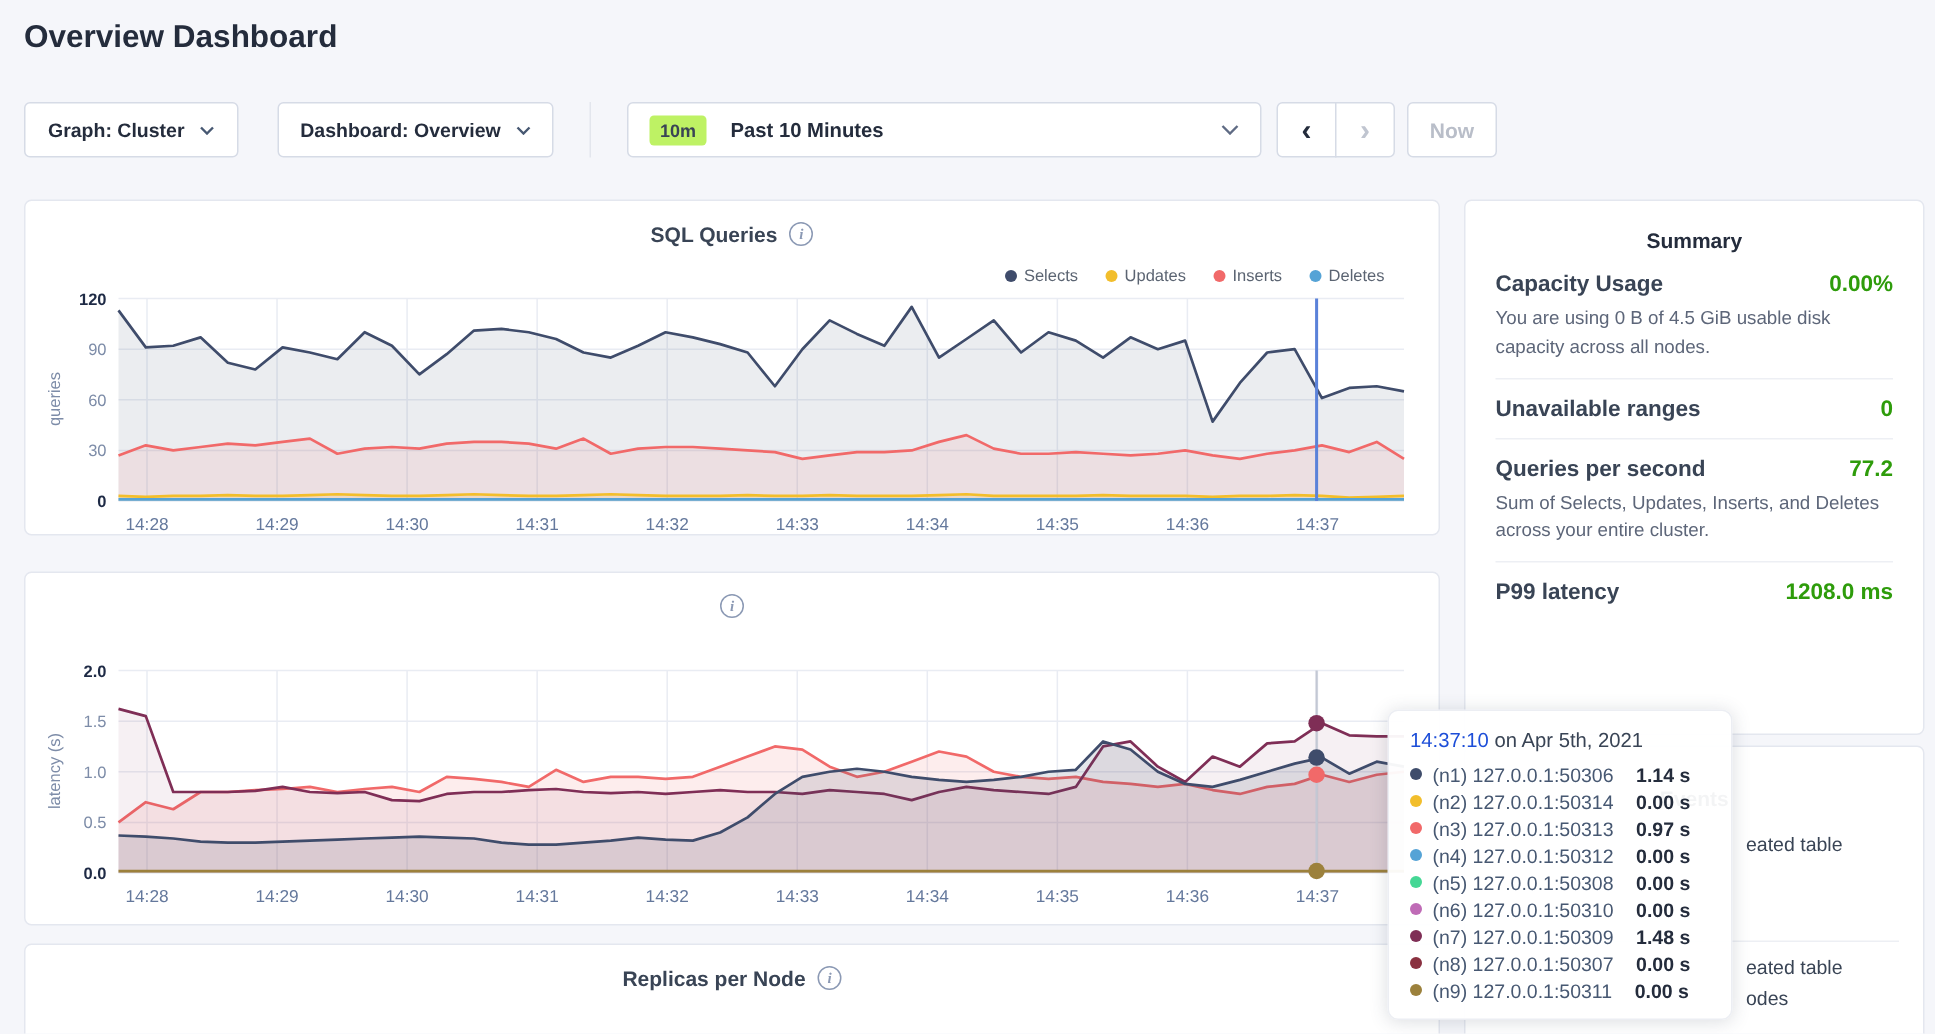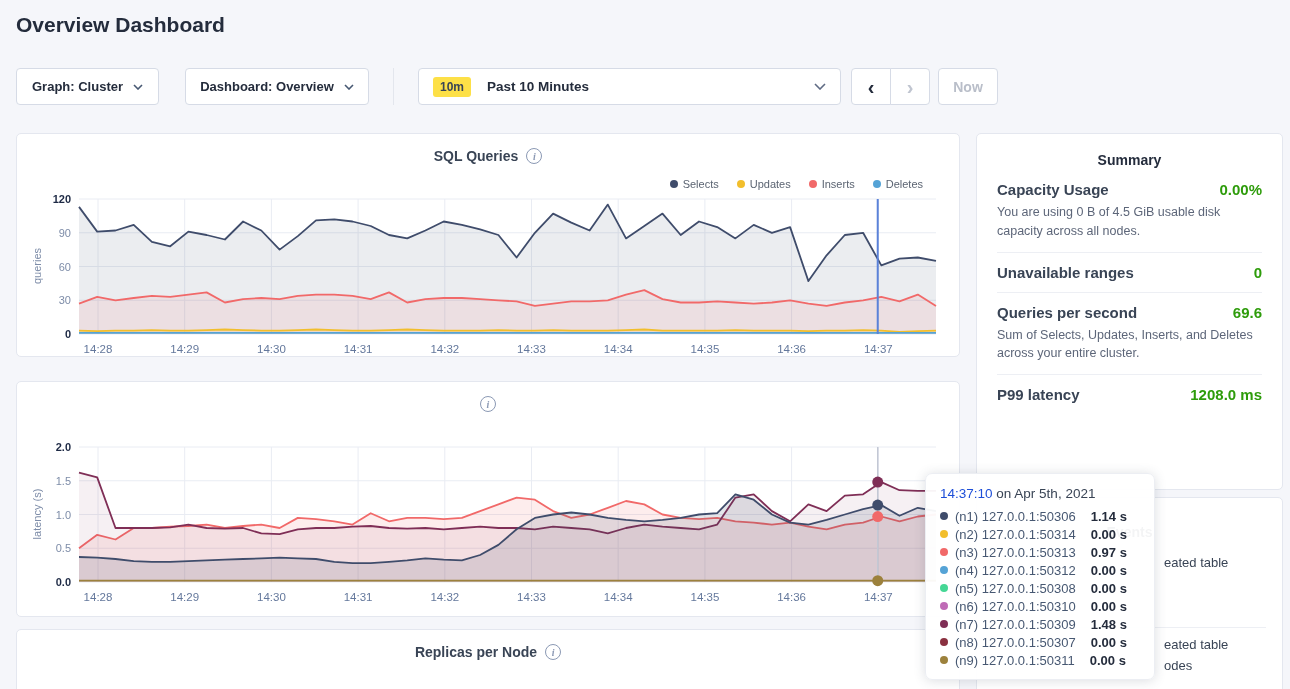--- a/index.html
+++ b/index.html
@@ -17,21 +17,21 @@
   
   .tool-btn {
     position:absolute; top:68px; height:37px;
     background:#fff; border:1px solid #d6dbe6; border-radius:4px;
     display:flex; align-items:center; justify-content:center; gap:10px;
     font-size:13px; font-weight:bold; color:#242c3c; cursor:pointer;
   }
   .toolbar-divider { position:absolute; left:393px; top:68px; width:1px; height:37px; background:#e3e6ed; }
   .time-selector { justify-content:flex-start; padding:0 14px; }
   .time-badge {
-    background:#fde047; border-radius:3px; padding:3px 7px;
+    background:#bef264; border-radius:3px; padding:3px 7px;
     font-size:12px; font-weight:bold; color:#394455;
   }
   .time-label { font-size:13.5px; font-weight:bold; margin-left:6px; }
   .chev { display:inline-block; }
   .nav-chev { font-size:20px; font-weight:bold; line-height:1; }
   .disabled { color:#c0c5d0 !important; cursor:default; }
   .now-label { font-size:14px; font-weight:bold; color:#b9bec9; }
   
   .card {
     position:absolute; background:#fff;
@@ -261,21 +261,21 @@
   </div>
   <div class="sum-row">
     <div class="sum-head">
       <span class="sum-label">Unavailable ranges</span>
       <span class="sum-value">0</span>
     </div>
   </div>
   <div class="sum-row">
     <div class="sum-head">
       <span class="sum-label">Queries per second</span>
-      <span class="sum-value">69.6</span>
+      <span class="sum-value">77.2</span>
     </div>
     <div class="sum-desc">Sum of Selects, Updates, Inserts, and Deletes across your entire cluster.</div>
   </div>
   <div class="sum-row">
     <div class="sum-head">
       <span class="sum-label">P99 latency</span>
       <span class="sum-value">1208.0 ms</span>
     </div>
   </div>
 </div>

